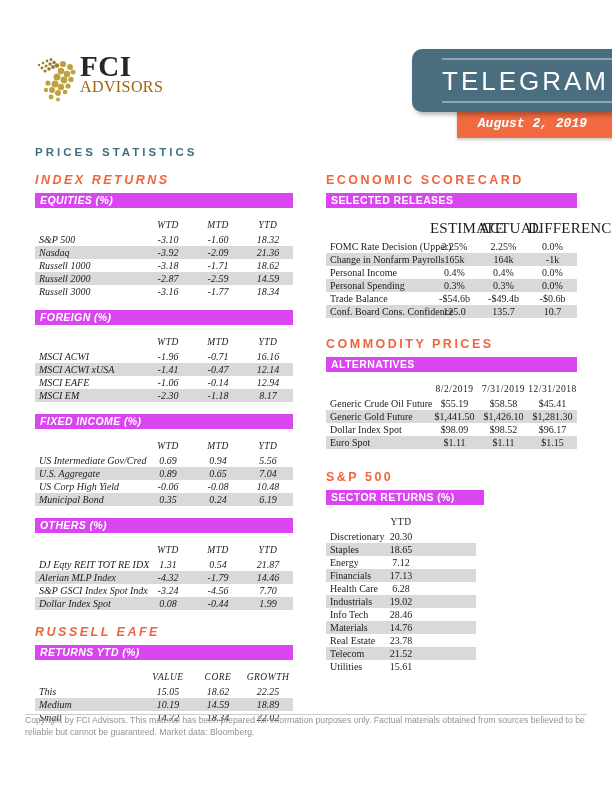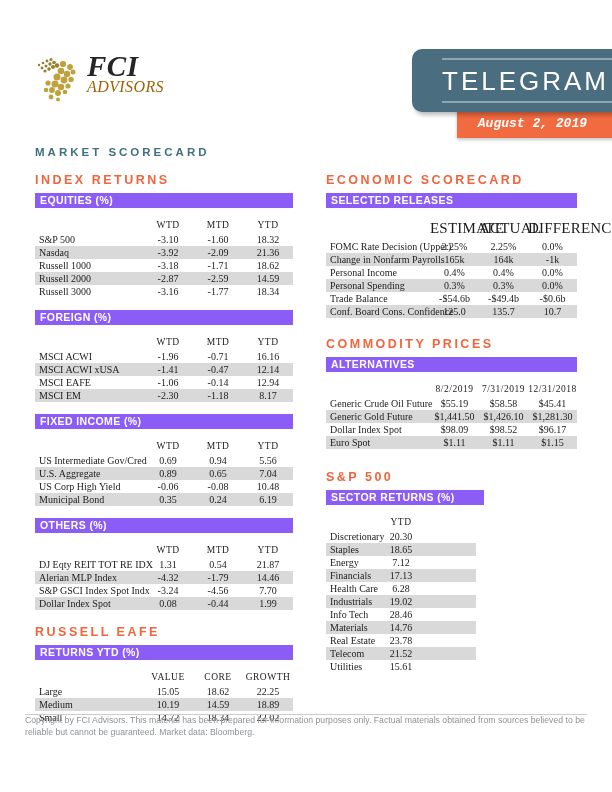--- a/index.html
+++ b/index.html
@@ -1,20 +1,20 @@
 <!DOCTYPE html>
 <html><head>
 <meta charset="utf-8">
 <style>
   html,body{margin:0;padding:0;background:#ffffff;}
   .page{position:relative;width:612px;height:792px;background:#fff;overflow:hidden;
         font-family:"Liberation Serif",serif;color:#1c1c1c;}
 
   
-  .logo{position:absolute;left:34px;top:54px;display:flex;align-items:flex-start;gap:7px;font-style:italic;}
+  .logo{position:absolute;left:34px;top:54px;display:flex;align-items:flex-start;}
   .logo svg{width:46px;height:50px;display:block;}
   .logo-fci{font-family:"Liberation Serif",serif;font-weight:bold;font-size:29px;line-height:25px;
             color:#262626;letter-spacing:.5px;}
   .logo-adv{font-family:"Liberation Serif",serif;font-size:16px;line-height:16px;color:#a16207;
             letter-spacing:.4px;}
 
   .banner{position:absolute;left:412px;top:49px;width:212px;height:63px;background:#4a6e80;
           border-radius:10px;box-shadow:2px 3px 4px rgba(0,0,0,.28);z-index:2;
           display:flex;flex-direction:column;justify-content:space-between;
           padding:9px 0 9px 30px;box-sizing:border-box;}
@@ -26,32 +26,32 @@
           display:flex;align-items:center;justify-content:flex-end;padding-right:30px;
           box-sizing:border-box;box-shadow:0 2px 3px rgba(0,0,0,.22);}
   .ribbon span{font-family:Liberation Mono, monospace;font-style:italic;font-weight:bold;
                color:#fff;font-size:13px;margin-left:16px;}
 
   .page-title{position:absolute;left:35px;top:146px;font-family:"Liberation Sans",sans-serif;
               font-weight:bold;font-size:11.5px;letter-spacing:3px;color:#40707f;}
 
   
   .cols{position:absolute;left:35px;top:172px;display:flex;gap:33px;}
-  .col-left{width:258px;}
+  .col-left{width:258px;font-style:italic;}
   .col-right{width:251px;}
 
   h2.orange{font-family:"Liberation Sans",sans-serif;font-weight:bold;font-size:12.5px;
             line-height:13px;letter-spacing:2.5px;color:#f0653c;margin:2px 0 6px 0;}
   h2.mt-russell{margin-top:16px;}
   h2.mt-commodity{margin-top:20px;}
   h2.mt-sp{margin-top:22px;}
 
   
   .tblock{margin-bottom:12px;}
-  .tblock .bar{background:#8b5cf6;color:#fff;font-family:"Liberation Sans",sans-serif;
+  .tblock .bar{background:#d946ef;color:#fff;font-family:"Liberation Sans",sans-serif;
                font-weight:bold;font-size:10.5px;line-height:11px;letter-spacing:.4px;
                padding:2px 0 2px 5px;}
   .tblock table{width:100%;border-collapse:collapse;table-layout:fixed;}
   .tblock th{font-weight:normal;font-size:9.5px;letter-spacing:.5px;padding:12px 0 3px 0;
              white-space:nowrap;}
   .tblock th.num,.tblock td.num{text-align:center;}
   .tblock td{font-size:10px;line-height:13px;padding:0;white-space:nowrap;}
   .tblock td.label{text-align:left;padding-left:4px;}
   .tblock tbody tr:nth-child(even){background:#d9d9d9;}
   .tblock col.label{width:108px;}
@@ -126,21 +126,21 @@
   <div class="banner">
     <div class="banner-line"></div>
     <div class="banner-text">TELEGRAM</div>
     <div class="banner-line"></div>
   </div>
 
   <div class="ribbon">
     <span>August 2, 2019</span>
   </div>
 
-  <div class="page-title">MARKET SCORECARD</div>
+  <div class="page-title">PRICES STATISTICS</div>
 
   <main class="cols">
     <div class="col-left">
       <h2 class="orange">INDEX RETURNS</h2>
       <section class="tblock">
           <div class="bar">EQUITIES (%)</div>
           <table>
             <colgroup>
               <col class="label">
               <col class="num">
@@ -364,21 +364,21 @@
               <tr>
                 <th class="label"></th>
                 <th class="num">VALUE</th>
                 <th class="num">CORE</th>
                 <th class="num">GROWTH</th>
                 <th class="fill"></th>
               </tr>
             </thead>
             <tbody>
               <tr>
-                <td class="label">Large</td>
+                <td class="label">This</td>
                 <td class="num">15.05</td>
                 <td class="num">18.62</td>
                 <td class="num">22.25</td>
                 <td class="fill"></td>
               </tr>
               <tr>
                 <td class="label">Medium</td>
                 <td class="num">10.19</td>
                 <td class="num">14.59</td>
                 <td class="num">18.89</td>

